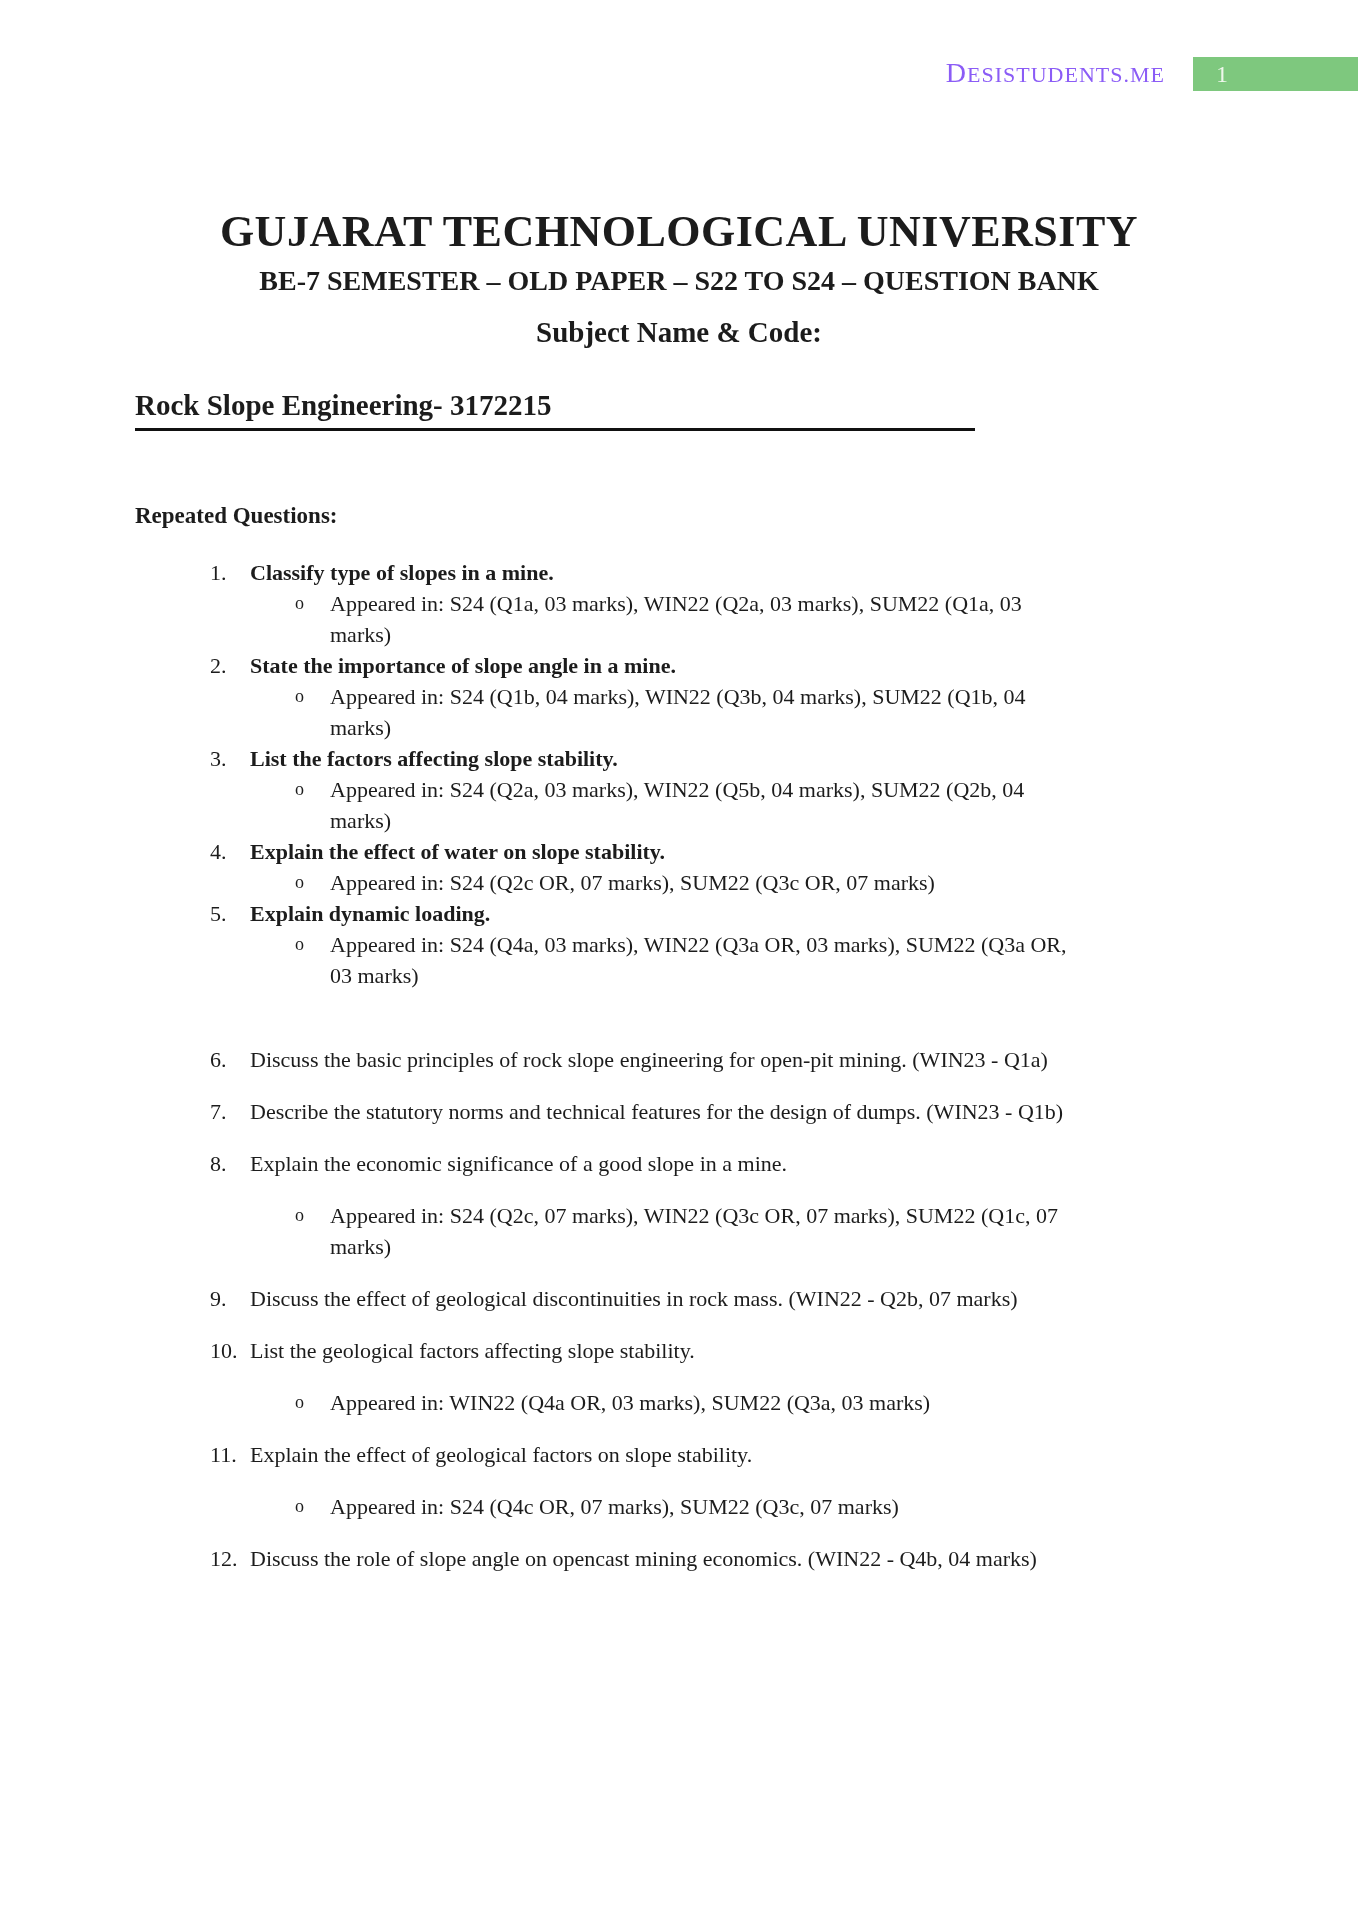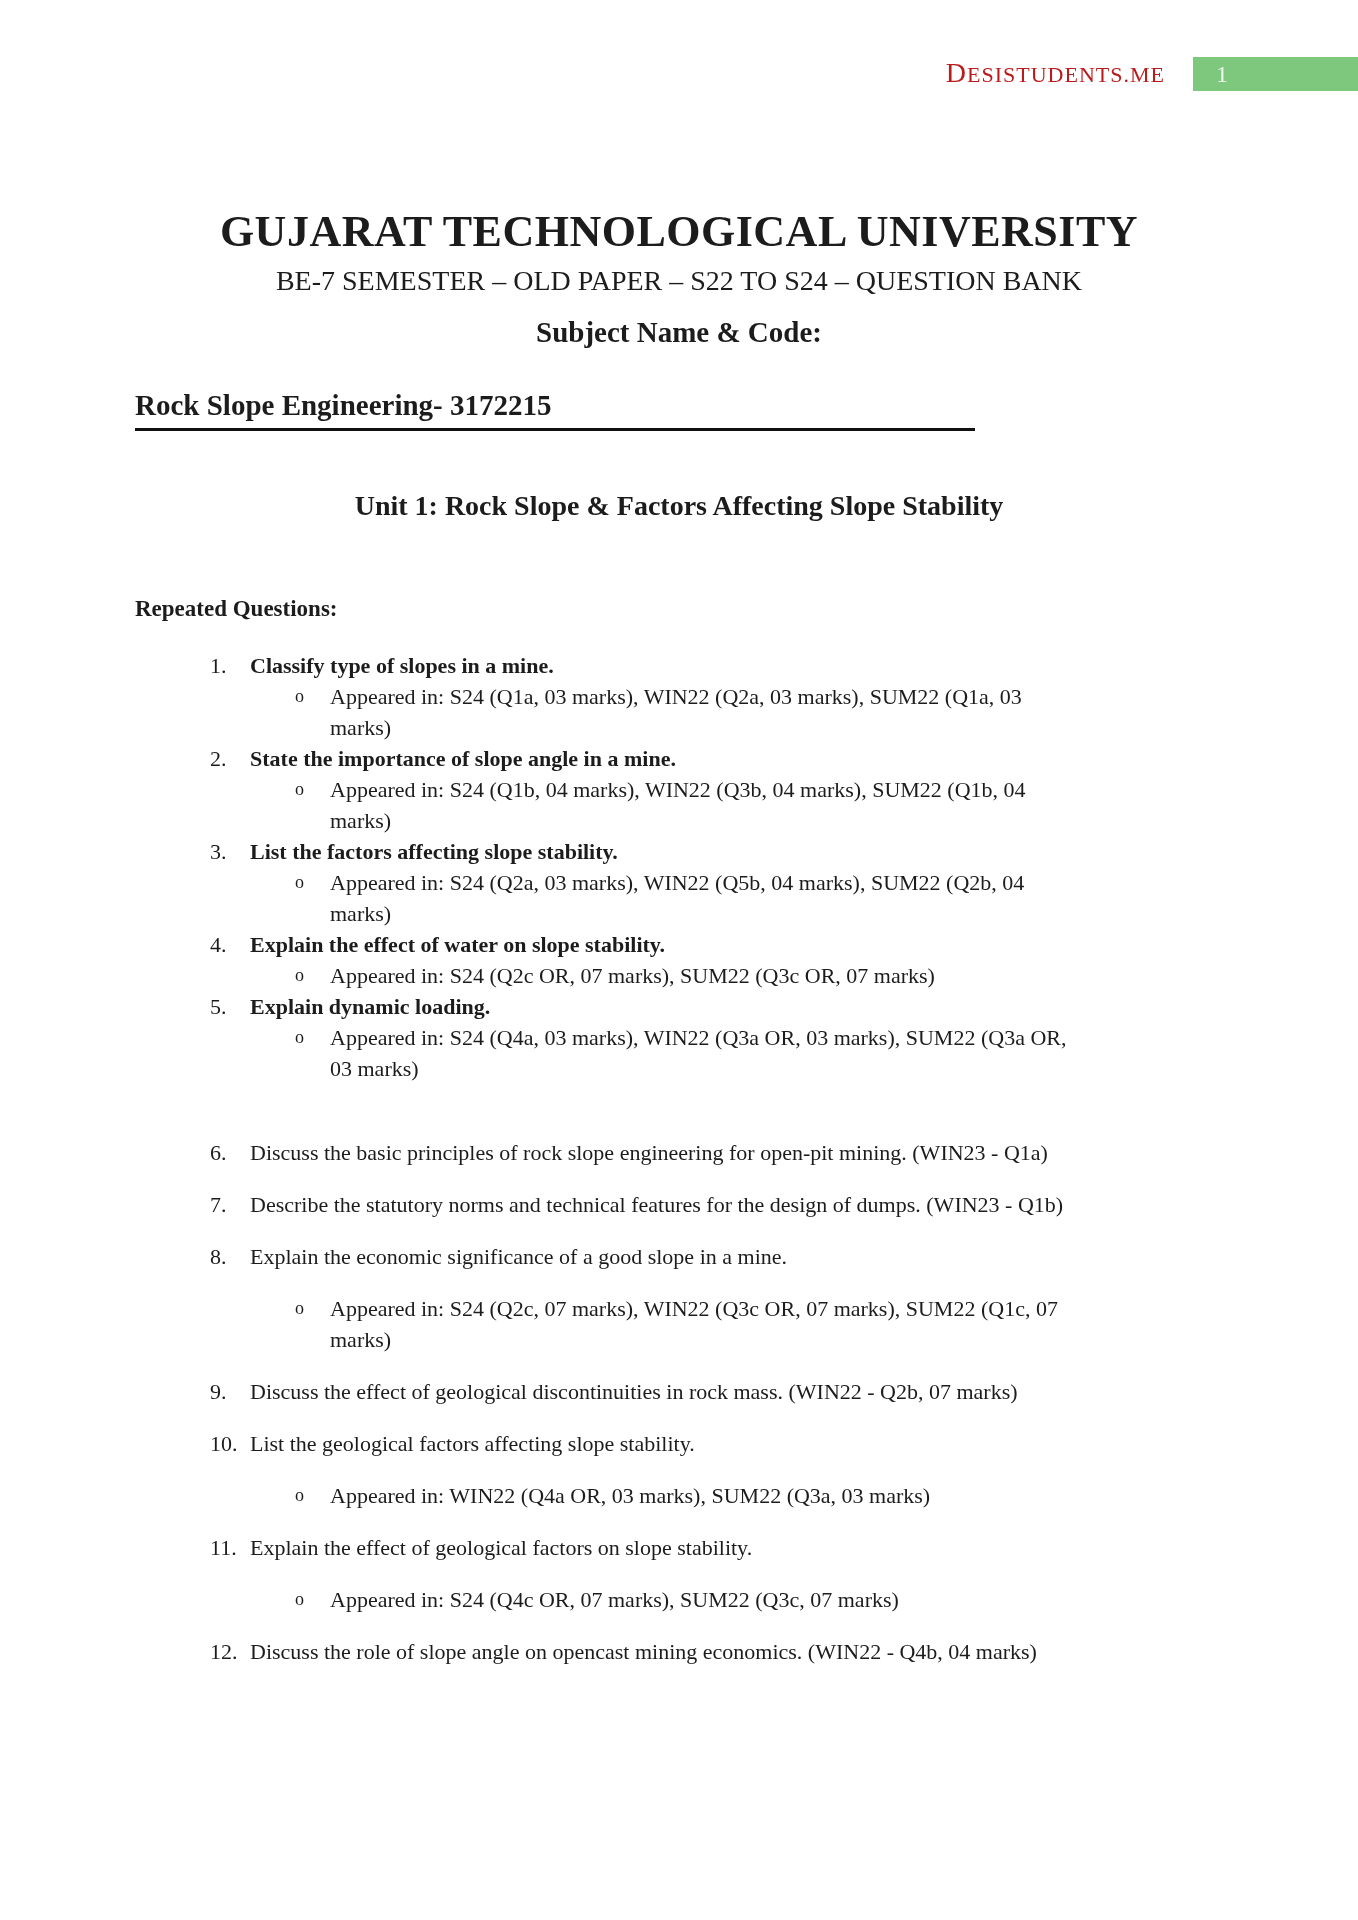--- a/index.html
+++ b/index.html
@@ -10,21 +10,21 @@
     color:#1c1c1c;
     position:relative;
     overflow:hidden;
   }
   .page-header {
     position:absolute; top:56px; right:0;
     display:flex; align-items:center;
     height:36px;
   }
   .site-name {
-    color:#b91c1c;
+    color:#8b5cf6;
     font-size:22px;
     letter-spacing:1px;
     margin-right:28px;
     line-height:36px;
   }
   .site-name::first-letter { font-size:28px; }
   .page-badge {
     width:165px; height:34px;
     background:#7ec87e;
     color:#eff7ec;
@@ -39,21 +39,21 @@
     font-size:44px;
     font-weight:bold;
     line-height:53px;
     letter-spacing:0.5px;
     white-space:nowrap;
   }
   .doc-subtitle {
     margin-top:6px;
     text-align:center;
     font-size:28px;
-    font-weight:normal;
+    font-weight:bold;
     line-height:34px;
     white-space:nowrap;
   }
   .subject-label {
     margin-top:16px;
     text-align:center;
     font-size:29px;
     font-weight:bold;
     line-height:36px;
   }
@@ -105,21 +105,20 @@
   <span class="page-badge">1</span>
 </header>
 
 <main class="content">
 
   <h1 class="doc-title">GUJARAT TECHNOLOGICAL UNIVERSITY</h1>
   <h2 class="doc-subtitle">BE-7 SEMESTER – OLD PAPER – S22 TO S24 – QUESTION BANK</h2>
   <h3 class="subject-label">Subject Name &amp; Code:</h3>
   <h3 class="subject-name">Rock Slope Engineering- 3172215</h3>
   <hr class="divider">
-  <h3 class="unit-heading">Unit 1: Rock Slope &amp; Factors Affecting Slope Stability</h3>
 
   <h4 class="section-heading">Repeated Questions:</h4>
 
   <div class="qlist repeated">
 
     <div class="q-row">
       <span class="q-num">1.</span>
       <span class="q-text">Classify type of slopes in a mine.</span>
     </div>
     <div class="sub-row">

